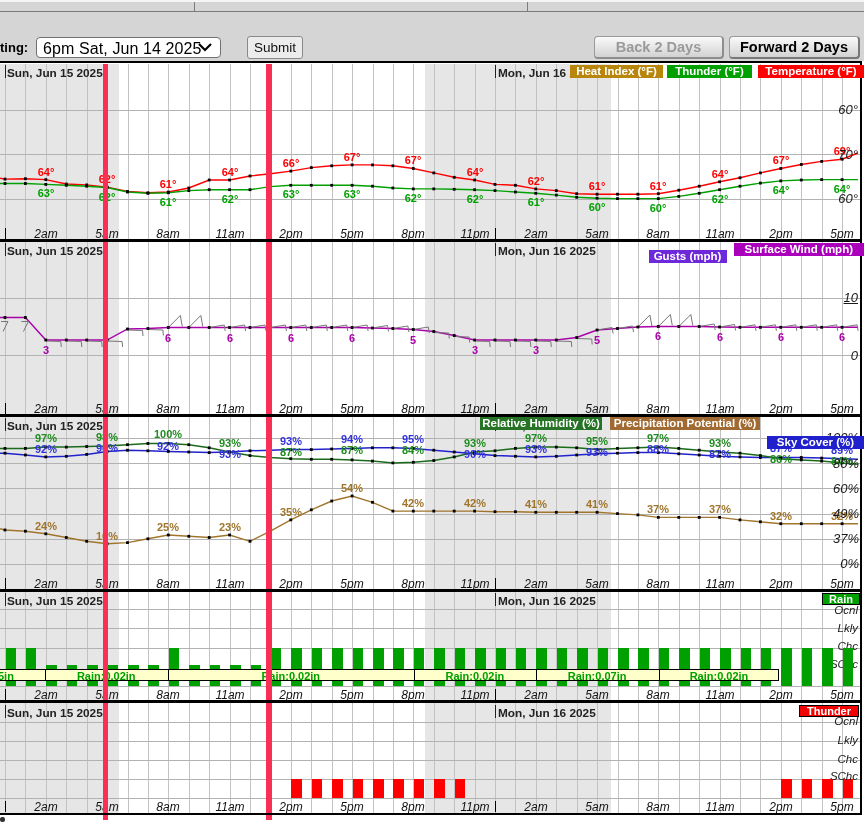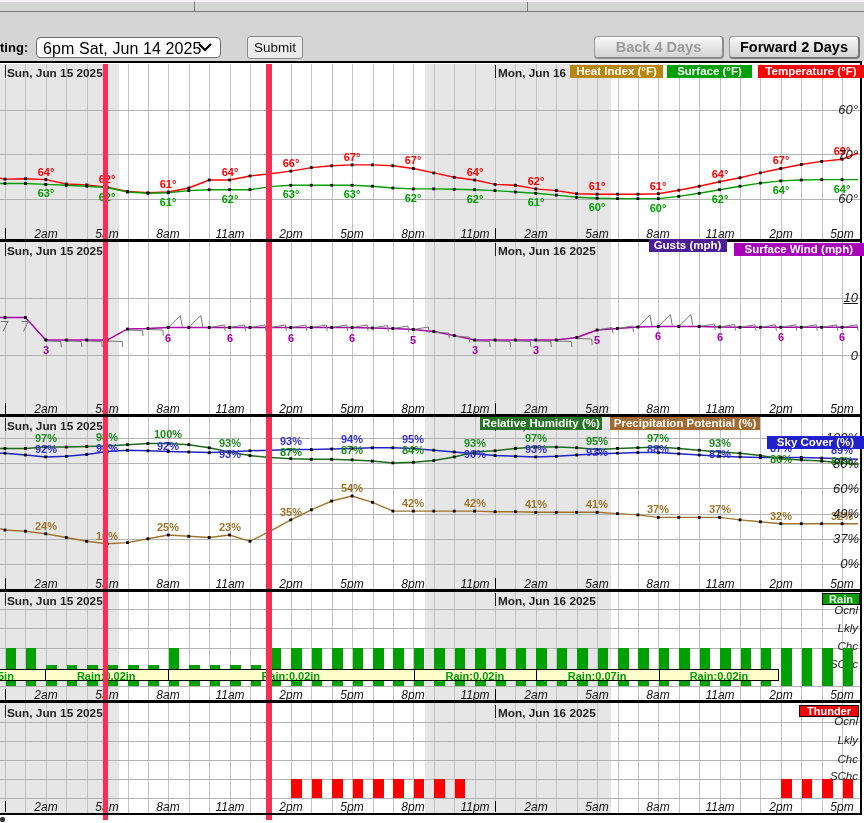--- a/index.html
+++ b/index.html
@@ -14,21 +14,21 @@
 <div class="a" style="left:0;top:10.6px;width:864px;height:1.6px;background:#7b7b7b;"></div>
 <div class="a" style="left:193.7px;top:2px;width:1.6px;height:10px;background:#7b7b7b;"></div>
 <div class="a" style="left:526.7px;top:2px;width:1.6px;height:10px;background:#7b7b7b;"></div>
 <div class="a" style="left:0px;top:40px;font-size:13px;font-weight:bold;color:#000;">ting:</div>
 <div class="a" style="left:36px;top:36.5px;width:185px;height:21px;background:#fff;border:1.6px solid #707070;border-radius:4px;box-sizing:border-box;"></div>
 <div class="a" style="left:43px;top:40px;font-size:16px;letter-spacing:0.1px;color:#000;">6pm Sat, Jun 14 2025</div>
 <svg class="a" style="left:198px;top:43px" width="14" height="9">
     <path d="M1 1 L7 7 L13 1" stroke="#000" stroke-width="2.2" fill="none"></path>
   </svg>
 <div class="a" style="left:247px;top:36px;width:56px;height:23px;background:#ececec;border:1px solid #8a8a8a;border-radius:3px;box-sizing:border-box;text-align:center;font-size:13.5px;color:#111;line-height:21px;">Submit</div>
-<div class="a" style="left:594px;top:35.5px;width:130px;height:23px;background:linear-gradient(#fafafa,#d2d2d2);border:1px solid #9a9a9a;border-right:2px solid #8e8e8e;border-bottom:2px solid #8e8e8e;border-radius:4px;box-sizing:border-box;text-align:center;font-size:14.5px;font-weight:bold;color:#9a9a9a;line-height:20px;">Back 4 Days</div>
+<div class="a" style="left:594px;top:35.5px;width:130px;height:23px;background:linear-gradient(#fafafa,#d2d2d2);border:1px solid #9a9a9a;border-right:2px solid #8e8e8e;border-bottom:2px solid #8e8e8e;border-radius:4px;box-sizing:border-box;text-align:center;font-size:14.5px;font-weight:bold;color:#9a9a9a;line-height:20px;">Back 2 Days</div>
 <div class="a" style="left:729px;top:35.5px;width:131px;height:23px;background:linear-gradient(#fafafa,#d2d2d2);border:1px solid #9a9a9a;border-right:2px solid #777;border-bottom:2px solid #777;border-radius:4px;box-sizing:border-box;text-align:center;font-size:14.5px;font-weight:bold;color:#000;line-height:20px;">Forward 2 Days</div>
 <div class="a" style="left:0px;top:64.0px;width:118.5px;height:749.3px;background:#e6e6e6;"></div>
 <div class="a" style="left:425px;top:64.0px;width:186px;height:749.3px;background:#e6e6e6;"></div>
 <div class="a" style="left:5.0px;top:64.0px;width:1px;height:749.3px;background:#c2c2c2;"></div>
 <div class="a" style="left:25.4px;top:64.0px;width:1px;height:749.3px;background:#c2c2c2;"></div>
 <div class="a" style="left:45.8px;top:64.0px;width:1px;height:749.3px;background:#c2c2c2;"></div>
 <div class="a" style="left:66.3px;top:64.0px;width:1px;height:749.3px;background:#c2c2c2;"></div>
 <div class="a" style="left:86.7px;top:64.0px;width:1px;height:749.3px;background:#c2c2c2;"></div>
 <div class="a" style="left:107.1px;top:64.0px;width:1px;height:749.3px;background:#c2c2c2;"></div>
 <div class="a" style="left:127.5px;top:64.0px;width:1px;height:749.3px;background:#c2c2c2;"></div>
@@ -663,21 +663,21 @@
 <div class="ax" style="right:5px;top:556px;z-index:6;font-style:italic;">0%</div>
 <div class="axi" style="right:6px;top:604px;z-index:0;">Ocnl</div>
 <div class="axi" style="right:6px;top:622px;z-index:0;">Lkly</div>
 <div class="axi" style="right:6px;top:640px;z-index:0;">Chc</div>
 <div class="axi" style="right:6px;top:658px;z-index:0;">SChc</div>
 <div class="axi" style="right:6px;top:715px;z-index:6;">Ocnl</div>
 <div class="axi" style="right:6px;top:734px;z-index:6;">Lkly</div>
 <div class="axi" style="right:6px;top:753px;z-index:6;">Chc</div>
 <div class="axi" style="right:6px;top:770px;z-index:6;">SChc</div>
 <div class="lg" style="left:570px;top:64.5px;width:93px;background:#b8860b;z-index:10;box-sizing:content-box;">Heat Index (°F)</div>
-<div class="lg" style="left:667px;top:64.5px;width:85px;background:#00a000;z-index:10;box-sizing:content-box;">Surface (°F)</div>
+<div class="lg" style="left:667px;top:64.5px;width:85px;background:#00a000;z-index:10;box-sizing:content-box;">Thunder (°F)</div>
 <div class="lg" style="left:758px;top:64.5px;width:106px;background:#ff0000;z-index:10;box-sizing:content-box;">Temperature (°F)</div>
-<div class="lg" style="left:648.5px;top:239px;width:78px;background:#4c1d95;z-index:10;box-sizing:content-box;">Gusts (mph)</div>
+<div class="lg" style="left:648.5px;top:250px;width:78px;background:#6d28d9;z-index:10;box-sizing:content-box;">Gusts (mph)</div>
 <div class="lg" style="left:733.5px;top:242.5px;width:130.5px;background:#aa00bb;z-index:10;box-sizing:content-box;">Surface Wind (mph)</div>
 <div class="lg" style="left:480px;top:417.3px;width:122px;background:#267326;z-index:10;box-sizing:content-box;">Relative Humidity (%)</div>
 <div class="lg" style="left:610px;top:417.3px;width:150px;background:#a06a32;z-index:10;box-sizing:content-box;">Precipitation Potential (%)</div>
 <div class="lg" style="left:767px;top:436px;width:97px;background:#2020cc;z-index:10;box-sizing:content-box;">Sky Cover (%)</div>
 <div class="lg" style="left:822px;top:592.8px;width:36px;background:#00a000;border:1.5px solid #000;z-index:10;height:10.5px;line-height:10.5px;font-size:11px;">Rain</div>
 <div class="lg" style="left:799px;top:704.6px;width:58px;background:#f40000;border:1.5px solid #000;z-index:10;height:10.8px;line-height:10.8px;font-size:11px;">Thunder</div>
 <div class="a" style="left:0px;top:817px;width:5px;height:5px;background:#333;border-radius:2px;"></div>
 </body></html>

